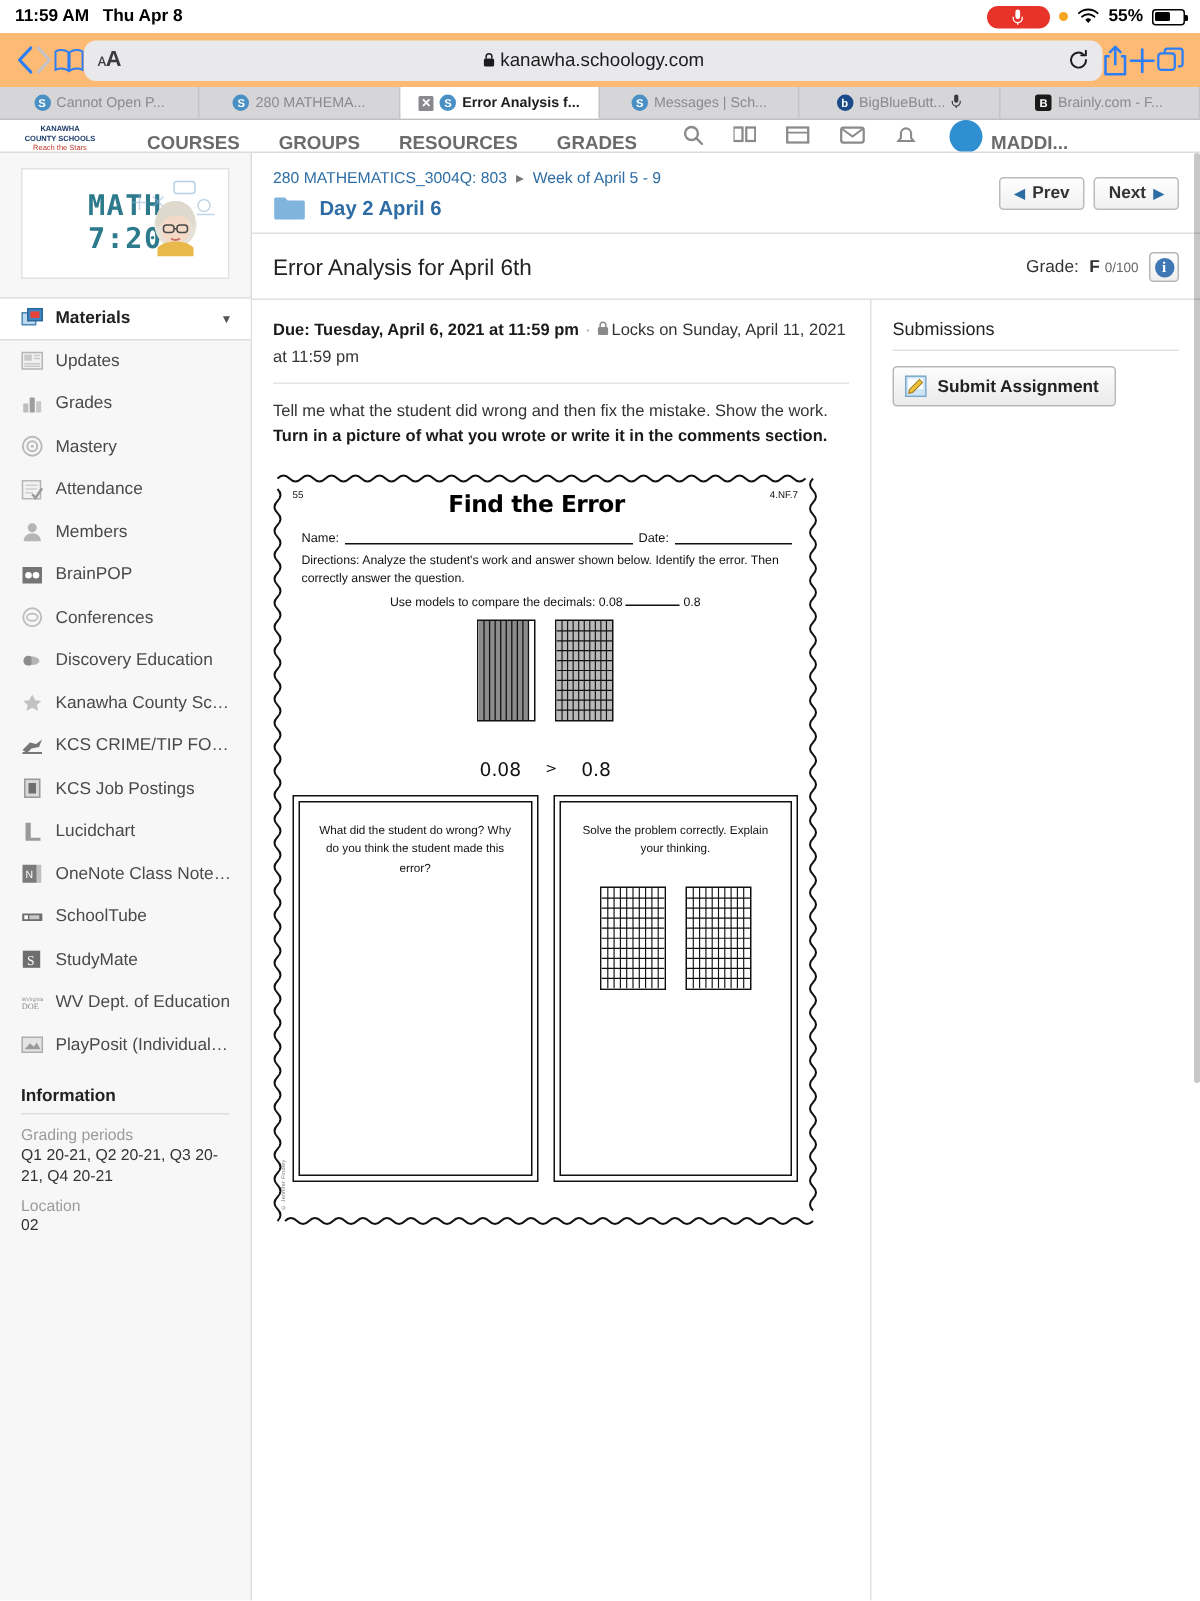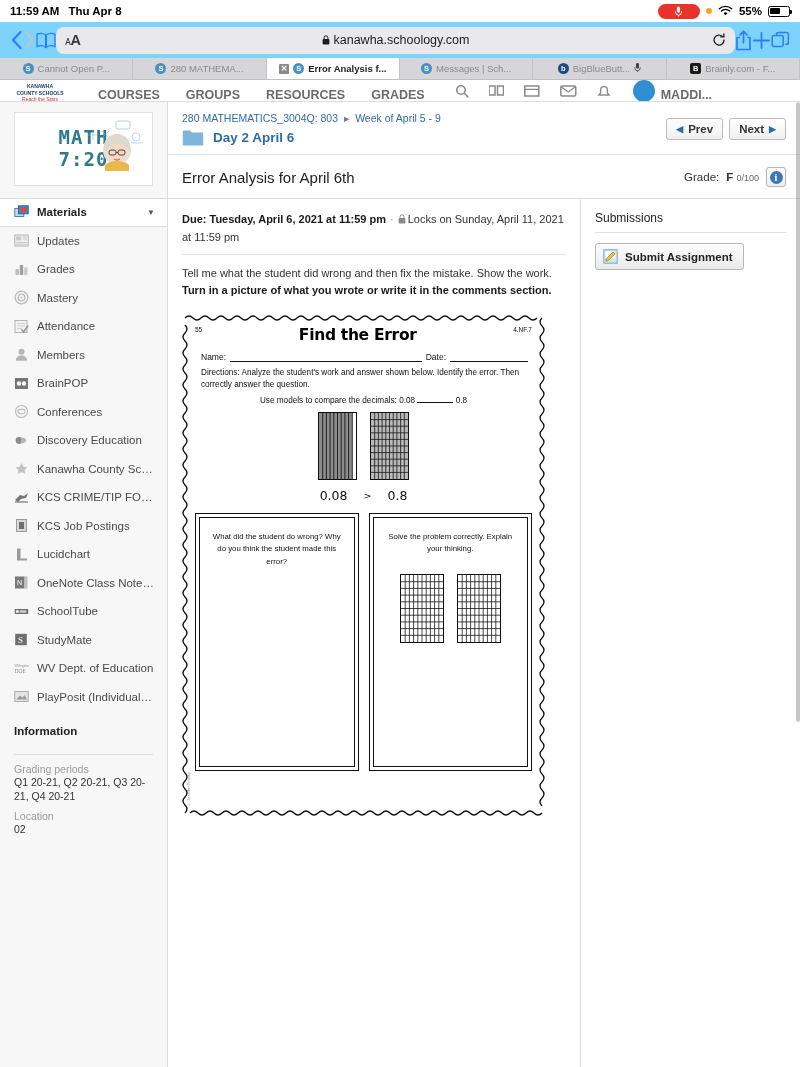--- a/index.html
+++ b/index.html
@@ -36,21 +36,21 @@
   }
   .batt::after {
     content: ""; position: absolute; right: -3px; top: 3.2px;
     width: 1.8px; height: 4px; background: #000; border-radius: 0 1px 1px 0;
   }
   .batt i { display: block; height: 100%; width: 55%; background: #000; border-radius: 1px; }
 
   
   .toolbar {
     height: 36px; display: flex; align-items: center;
-    padding: 0 10px; background: #7dd3fc;
+    padding: 0 10px; background: #fdba74;
   }
   .tb-ico { color: #2b7ef5; display: flex; align-items: center; justify-content: center; cursor: pointer; }
   .tb-ico.dim { color: #c2c2c7; }
   .urlbar {
     flex: 1; height: 27px; background: #e9e9eb; border-radius: 8px;
     display: flex; align-items: center; padding: 0 9px; position: relative;
   }
   .aa { font-size: 12px; color: #3a3a3c; letter-spacing: -0.4px; }
   .aa b { font-size: 14.5px; }
   .url-center {
@@ -139,21 +139,21 @@
     background: #ffffff; border-top: 1px solid #dcdcdc;
     border-bottom: 1px solid #dcdcdc; border-right: 1px solid #fff;
     margin-right: -1px; font-weight: bold; color: #222;
   }
   .menu li .mi { width: 15px; height: 15px; flex: 0 0 15px;
     display: flex; align-items: center; justify-content: center; }
   .menu li .lbl { white-space: nowrap; overflow: hidden; text-overflow: ellipsis; }
   .caret { margin-left: auto; font-size: 8px; color: #555; }
 
   .info-sec { margin-top: 14px; padding: 0 14px; }
-  .info-sec h4 { font-size: 11.5px; color: #222; margin-bottom: 17px; }
+  .info-sec h4 { font-size: 11.5px; color: #222; margin-bottom: 5px; }
   .info-sec hr { border: 0; border-top: 1px solid #dfdfdf; margin-bottom: 8px; }
   .info-lab { font-size: 10.5px; color: #9b9b9b; margin-top: 7px; }
   .info-val { font-size: 10.5px; color: #333; line-height: 1.35; }
 
   
   .main { flex: 1; display: flex; flex-direction: column; min-width: 0; }
   .crumbbar {
     padding: 10px 14px 8px 14px; border-bottom: 1px solid #e0e0e0;
     display: flex; align-items: flex-start;
   }
@@ -238,21 +238,21 @@
     margin: 7px 4px 0 6px; font-size: 8.5px; color: #111;
   }
   .ws-namerow .line { border-bottom: 1px solid #111; }
   .ws-dir { margin: 5px 6px 0 6px; font-size: 8.2px; color: #111; line-height: 1.5; }
   .ws-use { text-align: center; font-size: 8.2px; color: #111; margin-top: 4px; }
   .ws-use .blank { border-bottom: 1px solid #111; display: inline-block; width: 36px; }
   .models { display: flex; justify-content: center; gap: 13px; margin-top: 7px; }
   .model { width: 39px; height: 68px; border: 1.3px solid #111; }
   .cmprow {
     display: flex; justify-content: center; align-items: center; gap: 16px;
-    margin-top: 8px; font-size: 12.5px; color: #111;
+    margin-top: 24px; font-size: 12.5px; color: #111;
     font-family: "DejaVu Sans", sans-serif;
   }
   .cmprow .op { font-size: 9.5px; }
   .boxes { display: flex; gap: 10px; margin-top: 10px; }
   .abox { flex: 1; border: 1.6px solid #111; padding: 3px; height: 258px; }
   .abox-in { border: 1.3px solid #111; height: 100%; padding: 13px 9px 0 9px; }
   .abox-q { text-align: center; font-size: 7.8px; color: #111; line-height: 1.6; }
   .minimodels { display: flex; justify-content: center; gap: 13px; margin-top: 18px; }
   .minimodel { width: 44px; height: 69px; border: 1.2px solid #111; }
   .ws-copy {

